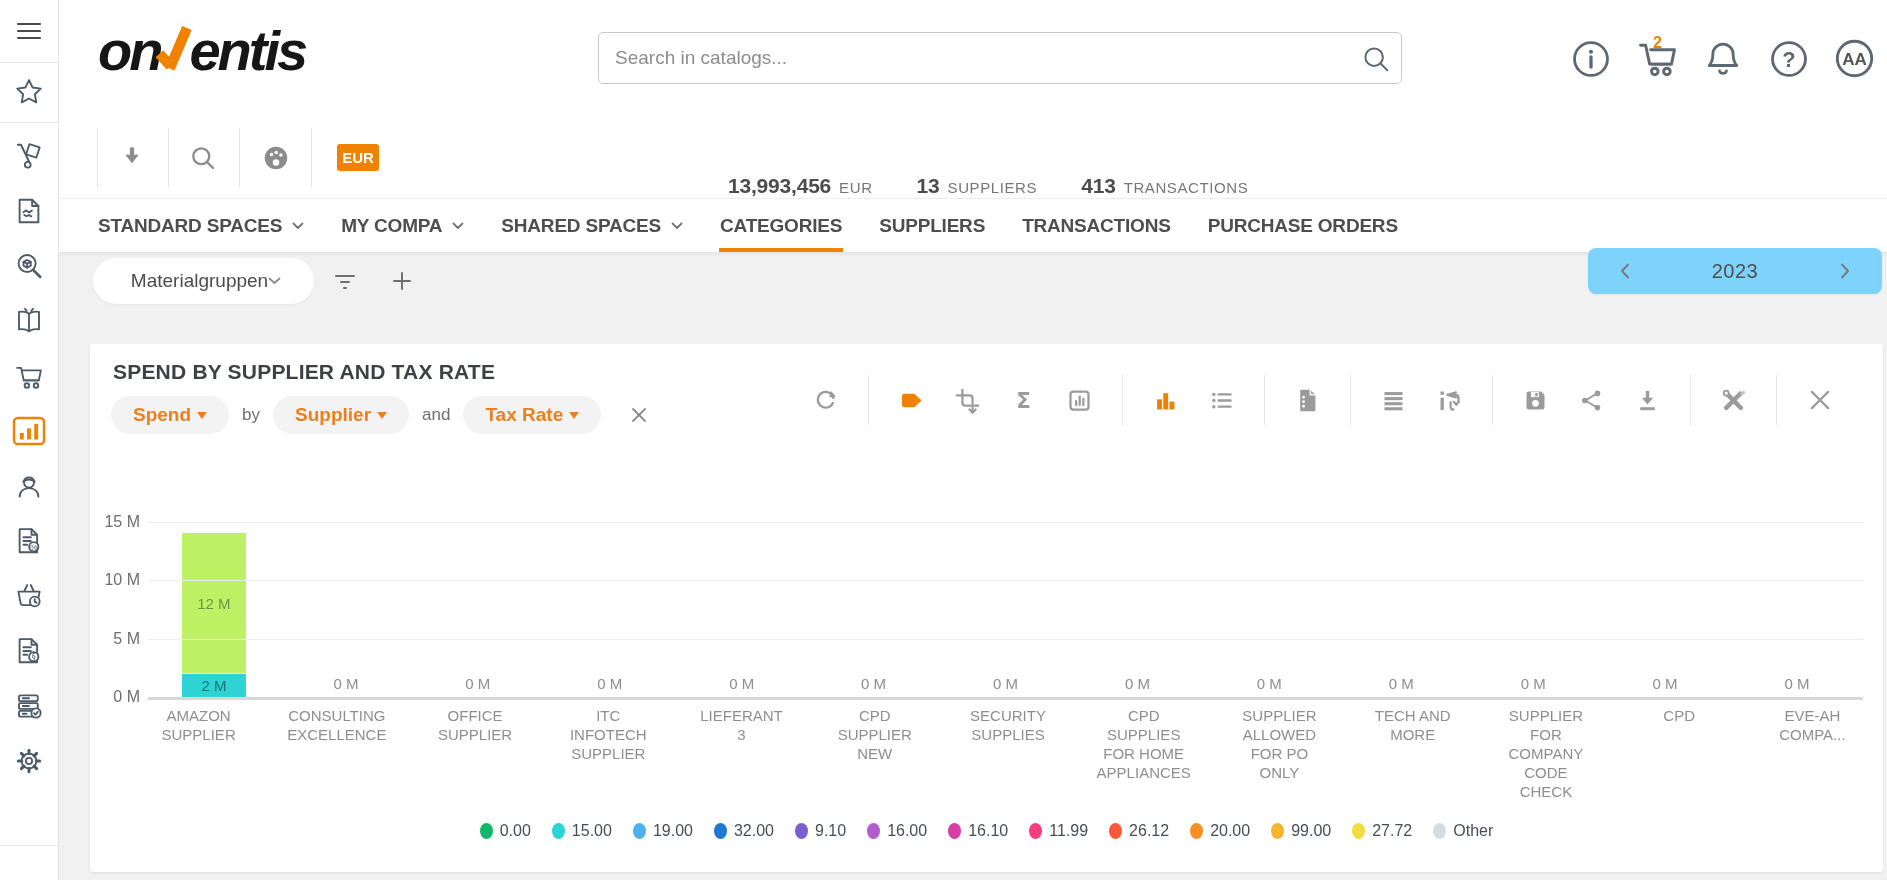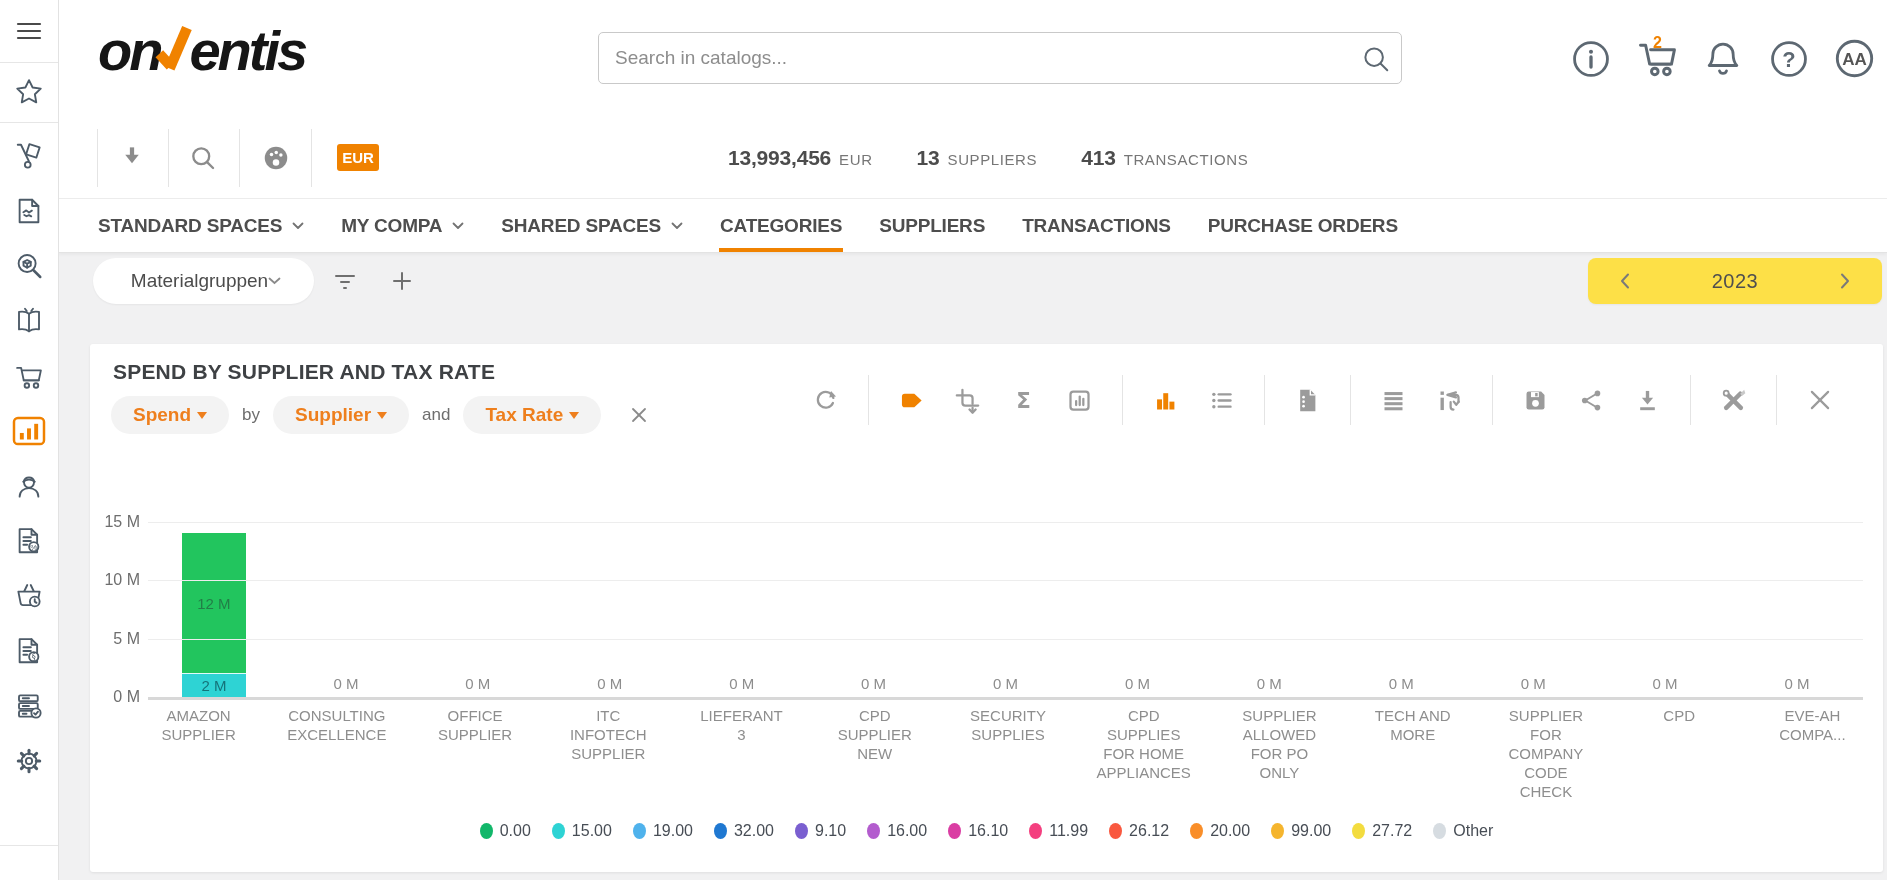--- a/index.html
+++ b/index.html
@@ -24,35 +24,35 @@
   .hicons{position:absolute;right:10px;top:36px;display:flex;gap:21px;align-items:center;}
   .hicon{position:relative;width:45px;height:45px;display:flex;align-items:center;justify-content:center;cursor:pointer;}
   .hstroke{stroke:#5d6872;fill:none;stroke-width:1.6;stroke-linecap:round;stroke-linejoin:round;}
   .cart-badge{position:absolute;top:-2px;left:19px;color:#F08200;font-weight:700;font-size:16px;}
 
   
   .statsbar{position:absolute;left:58px;top:118px;right:0;height:80px;background:#fff;border-bottom:1px solid #ececec;}
   .sb-div{position:absolute;top:11px;height:58px;border-left:1px solid #e4e4e4;}
   .sb-icon{position:absolute;top:22px;width:36px;height:36px;display:flex;align-items:center;justify-content:center;cursor:pointer;}
   .eur-badge{position:absolute;left:279px;top:26px;width:42px;height:27px;background:#F08200;border-radius:3px;color:#fff;font-weight:700;font-size:15px;display:flex;align-items:center;justify-content:center;cursor:pointer;}
-  .stats-group{position:absolute;left:670px;top:0;height:80px;display:flex;align-items:center;gap:44px;}
+  .stats-group{position:absolute;left:670px;top:0;height:80px;display:flex;align-items:flex-end;gap:44px;}
   .stat{display:flex;align-items:baseline;gap:8px;}
   .stat-value{font-size:21px;font-weight:700;color:#4c4c4c;letter-spacing:-0.2px;}
   .stat-label{font-size:15px;color:#767676;letter-spacing:0.6px;}
 
   
   .tabsbar{position:absolute;left:58px;top:199px;right:0;height:53px;background:#fff;border-bottom:1px solid #e3e3e3;box-shadow:0 2px 3px rgba(0,0,0,0.04);display:flex;align-items:stretch;padding-left:40px;gap:37px;}
   .tab{position:relative;display:flex;align-items:center;gap:10px;font-size:19px;font-weight:700;color:#4e4e4e;letter-spacing:-0.2px;cursor:pointer;white-space:nowrap;}
   .tab.active::after{content:"";position:absolute;left:-1px;right:-1px;bottom:0;height:4px;background:#F08200;}
 
   
   .dim-pill{position:absolute;left:93px;top:258px;width:221px;height:46px;background:#fff;border-radius:23px;box-shadow:0 1px 2px rgba(0,0,0,0.05);display:flex;align-items:center;justify-content:center;padding:0 22px 0 27px;box-sizing:border-box;cursor:pointer;}
   .dim-pill span{font-size:19px;color:#4c4c4c;}
   .ftool{position:absolute;top:262px;width:38px;height:38px;display:flex;align-items:center;justify-content:center;cursor:pointer;}
-  .year-pager{position:absolute;left:1588px;top:258px;width:294px;height:46px;background:#fde047;border-radius:8px;box-shadow:0 1px 2px rgba(0,0,0,0.05);display:flex;align-items:center;justify-content:space-between;padding:16px 24px;box-sizing:border-box;}
+  .year-pager{position:absolute;left:1588px;top:248px;width:294px;height:46px;background:#7dd3fc;border-radius:8px;box-shadow:0 1px 2px rgba(0,0,0,0.05);display:flex;align-items:center;justify-content:space-between;padding:16px 24px;box-sizing:border-box;}
   .yp-btn{width:26px;height:30px;display:flex;align-items:center;justify-content:center;cursor:pointer;}
   .yp-year{font-size:20px;color:#4f4f4f;letter-spacing:0.5px;}
 
   
   .card{position:absolute;left:90px;top:344px;width:1793px;height:528px;background:#fff;border-radius:3px;box-shadow:0 1px 3px rgba(0,0,0,0.08);}
   .panel-title{position:absolute;left:23px;top:16px;font-size:21px;font-weight:700;color:#3e4144;letter-spacing:0.2px;}
   .chips{position:absolute;left:21px;top:52px;height:38px;display:flex;align-items:center;gap:13px;}
   .chip{height:38px;background:#f3f3f3;border-radius:19px;display:flex;align-items:center;gap:6px;padding:0 22px;cursor:pointer;}
   .chip b{color:#EE7F1D;font-size:19px;font-weight:700;}
   .chip .caret{width:0;height:0;border-left:5.5px solid transparent;border-right:5.5px solid transparent;border-top:7px solid #EE7F1D;}
@@ -569,21 +569,21 @@
             </g>
           </svg>
       </div>
     </div>
 
     <div>
       <div id="yaxis"></div>
       <div class="bars-area" id="barsArea">
           <div class="slot">
             <div class="bar-col">
-              <div class="seg" style="height: 140px; background: #22c55e;">
+              <div class="seg" style="height: 140px; background: #bef264;">
                 <span class="seg-label">12 M</span>
               </div>
               <div class="seg" style="height: 23px; background: rgb(46, 211, 212);">
                 <span class="seg-label">2 M</span>
               </div>
             </div>
           </div>
           <div class="slot">
             <div class="zero-label">0 M</div>
           </div>

